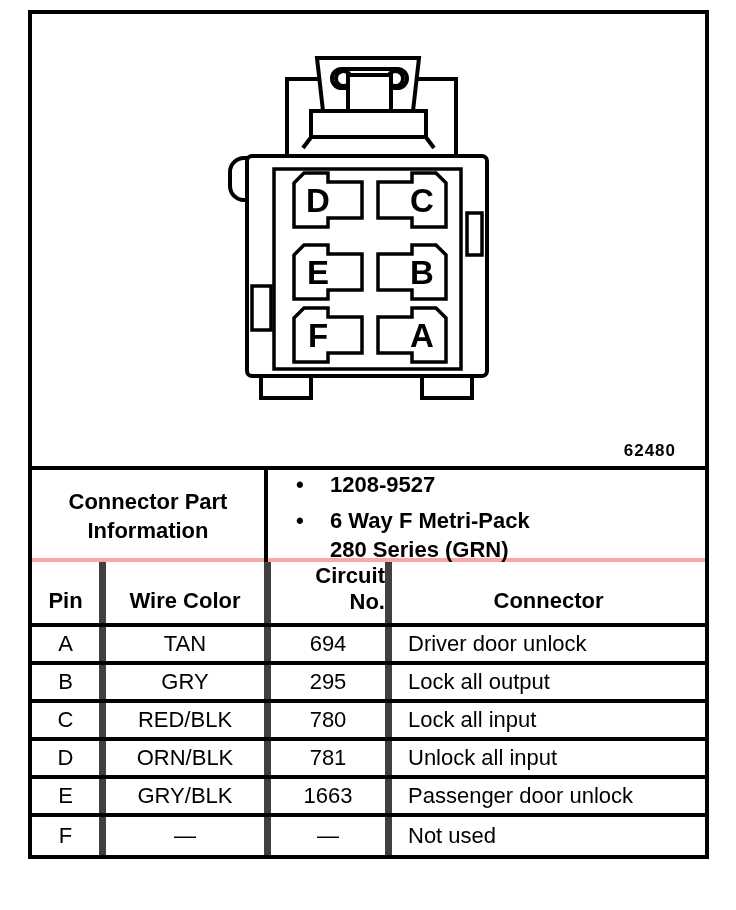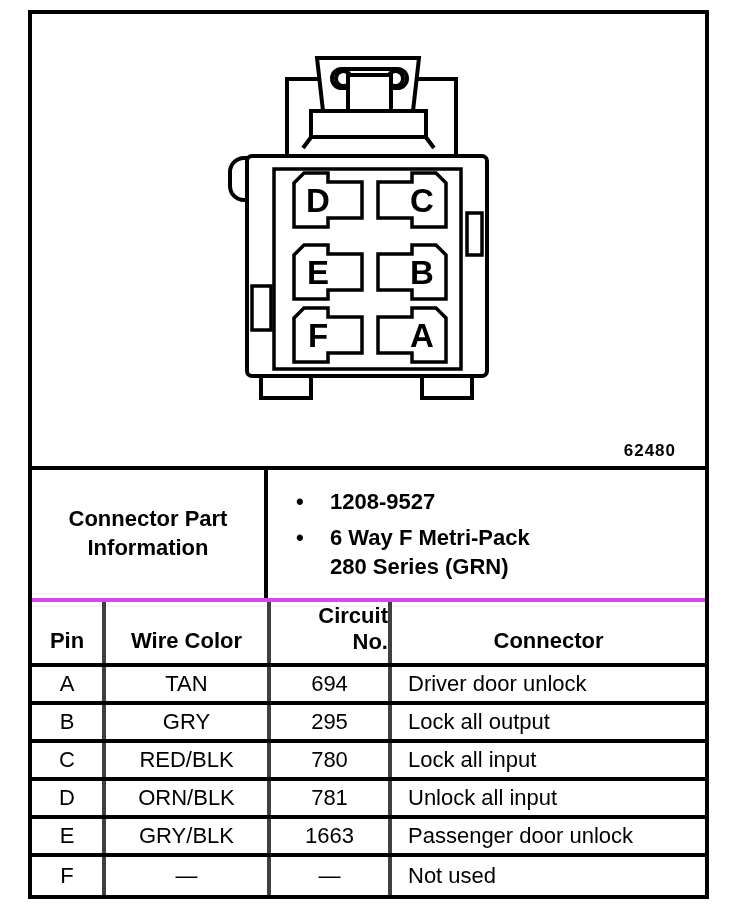--- a/index.html
+++ b/index.html
@@ -25,22 +25,22 @@
   }
   .diagram-panel svg { display:block; }
   .fig-num {
     position:absolute; right:29px; bottom:5px;
     font-size:17px; font-weight:bold; letter-spacing:1px;
   }
   
   .info-row {
     display:grid;
     grid-template-columns:236px 1fr;
-    height:132px;
-    border-bottom:4px solid #d946ef;
+    height:92px;
+    border-bottom:4px solid #fca5a5;
   }
   .info-left {
     border-right:4px solid #000;
     display:flex; align-items:center; justify-content:center;
     text-align:center;
     font-weight:bold; font-size:22px; line-height:1.3;
     padding:0 18px;
   }
   .info-right {
     display:flex; flex-direction:column; justify-content:center;
@@ -51,21 +51,21 @@
   .dot { width:34px; font-size:22px; line-height:29px; }
   .btext { line-height:29px; }
   
   .prow {
     display:grid;
     grid-template-columns:74px 165px 121px 1fr;
     border-bottom:4px solid #000;
   }
   .prow:last-child { border-bottom:none; }
   .cell {
-    border-right:4px solid #404040;
+    border-right:7px solid #404040;
     display:flex; align-items:center; justify-content:center;
     font-size:22px;
   }
   .cell:last-child { border-right:none; }
   .hrow { height:65px; }
   .hrow .cell {
     font-weight:bold;
     align-items:flex-end;
     padding-bottom:9px;
   }

